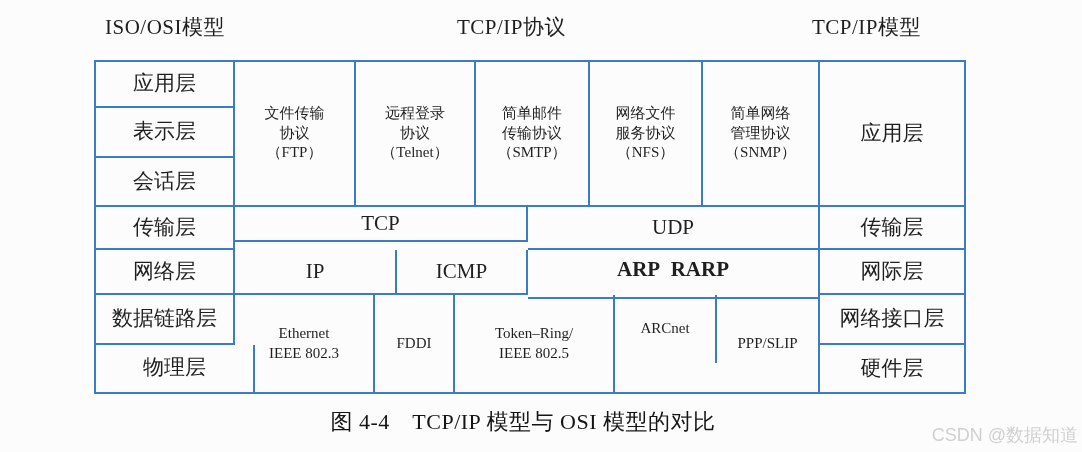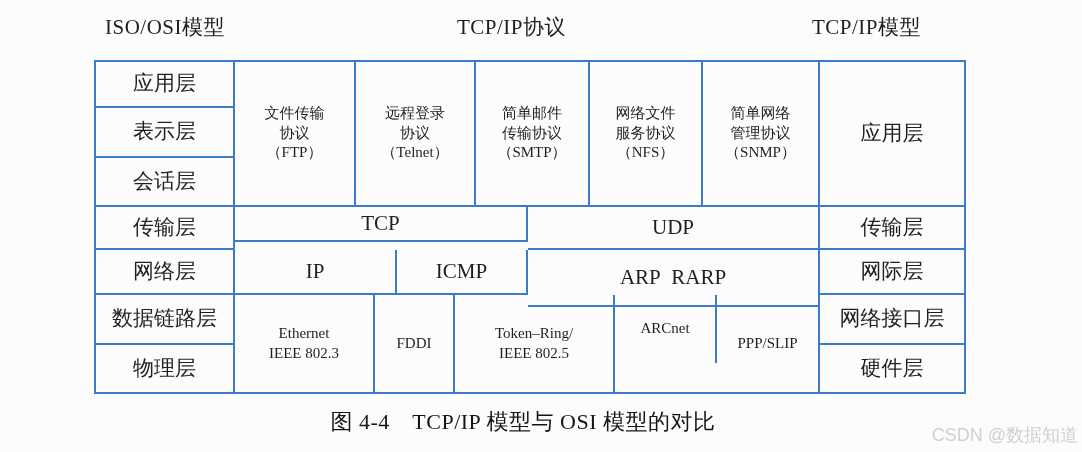--- a/index.html
+++ b/index.html
@@ -65,25 +65,25 @@
   <div class="cell no-r" style="left:724px;top:0;width:144px;height:145px;">应用层</div>
 
   <div class="cell" style="left:0;top:145px;width:139px;height:43px;">传输层</div>
   <div class="cell" style="left:139px;top:145px;width:293px;height:35px;">TCP</div>
   <div class="cell" style="left:432px;top:145px;width:292px;height:43px;">UDP</div>
   <div class="cell no-r" style="left:724px;top:145px;width:144px;height:43px;">传输层</div>
 
   <div class="cell" style="left:0;top:188px;width:139px;height:45px;">网络层</div>
   <div class="cell" style="left:139px;top:188px;width:162px;height:45px;">IP</div>
   <div class="cell" style="left:301px;top:188px;width:131px;height:45px;">ICMP</div>
-  <div class="cell" style="left:432px;top:188px;width:292px;height:57px;">ARP RARP</div>
+  <div class="cell" style="left:432px;top:180px;width:292px;height:57px;font-weight:bold;">ARP RARP</div>
   <div class="cell" style="left:0;top:233px;width:139px;height:50px;">数据链路层</div>
 
   <div class="cell no-r" style="left:724px;top:188px;width:144px;height:45px;">网际层</div>
-  <div class="cell no-b" style="left:0;top:283px;width:139px;height:47px;">物理层</div>
+  <div class="cell no-b" style="left:0;top:283px;width:159px;height:47px;font-family:Liberation Mono, monospace;">物理层</div>
   <div class="cell proto no-b" style="left:139px;top:233px;width:140px;height:97px;">Ethernet
 IEEE 802.3</div>
   <div class="cell proto no-b" style="left:279px;top:233px;width:80px;height:97px;">FDDI</div>
   <div class="cell proto no-b" style="left:359px;top:233px;width:160px;height:97px;">Token–Ring/
 IEEE 802.5</div>
   <div class="cell proto no-b" style="left:519px;top:233px;width:102px;height:68px;">ARCnet</div>
   <div class="cell proto no-b" style="left:621px;top:233px;width:103px;height:97px;">PPP/SLIP</div>
   <div class="cell no-r" style="left:724px;top:233px;width:144px;height:50px;">网络接口层</div>
   <div class="cell no-r no-b" style="left:724px;top:283px;width:144px;height:47px;">硬件层</div>
 

